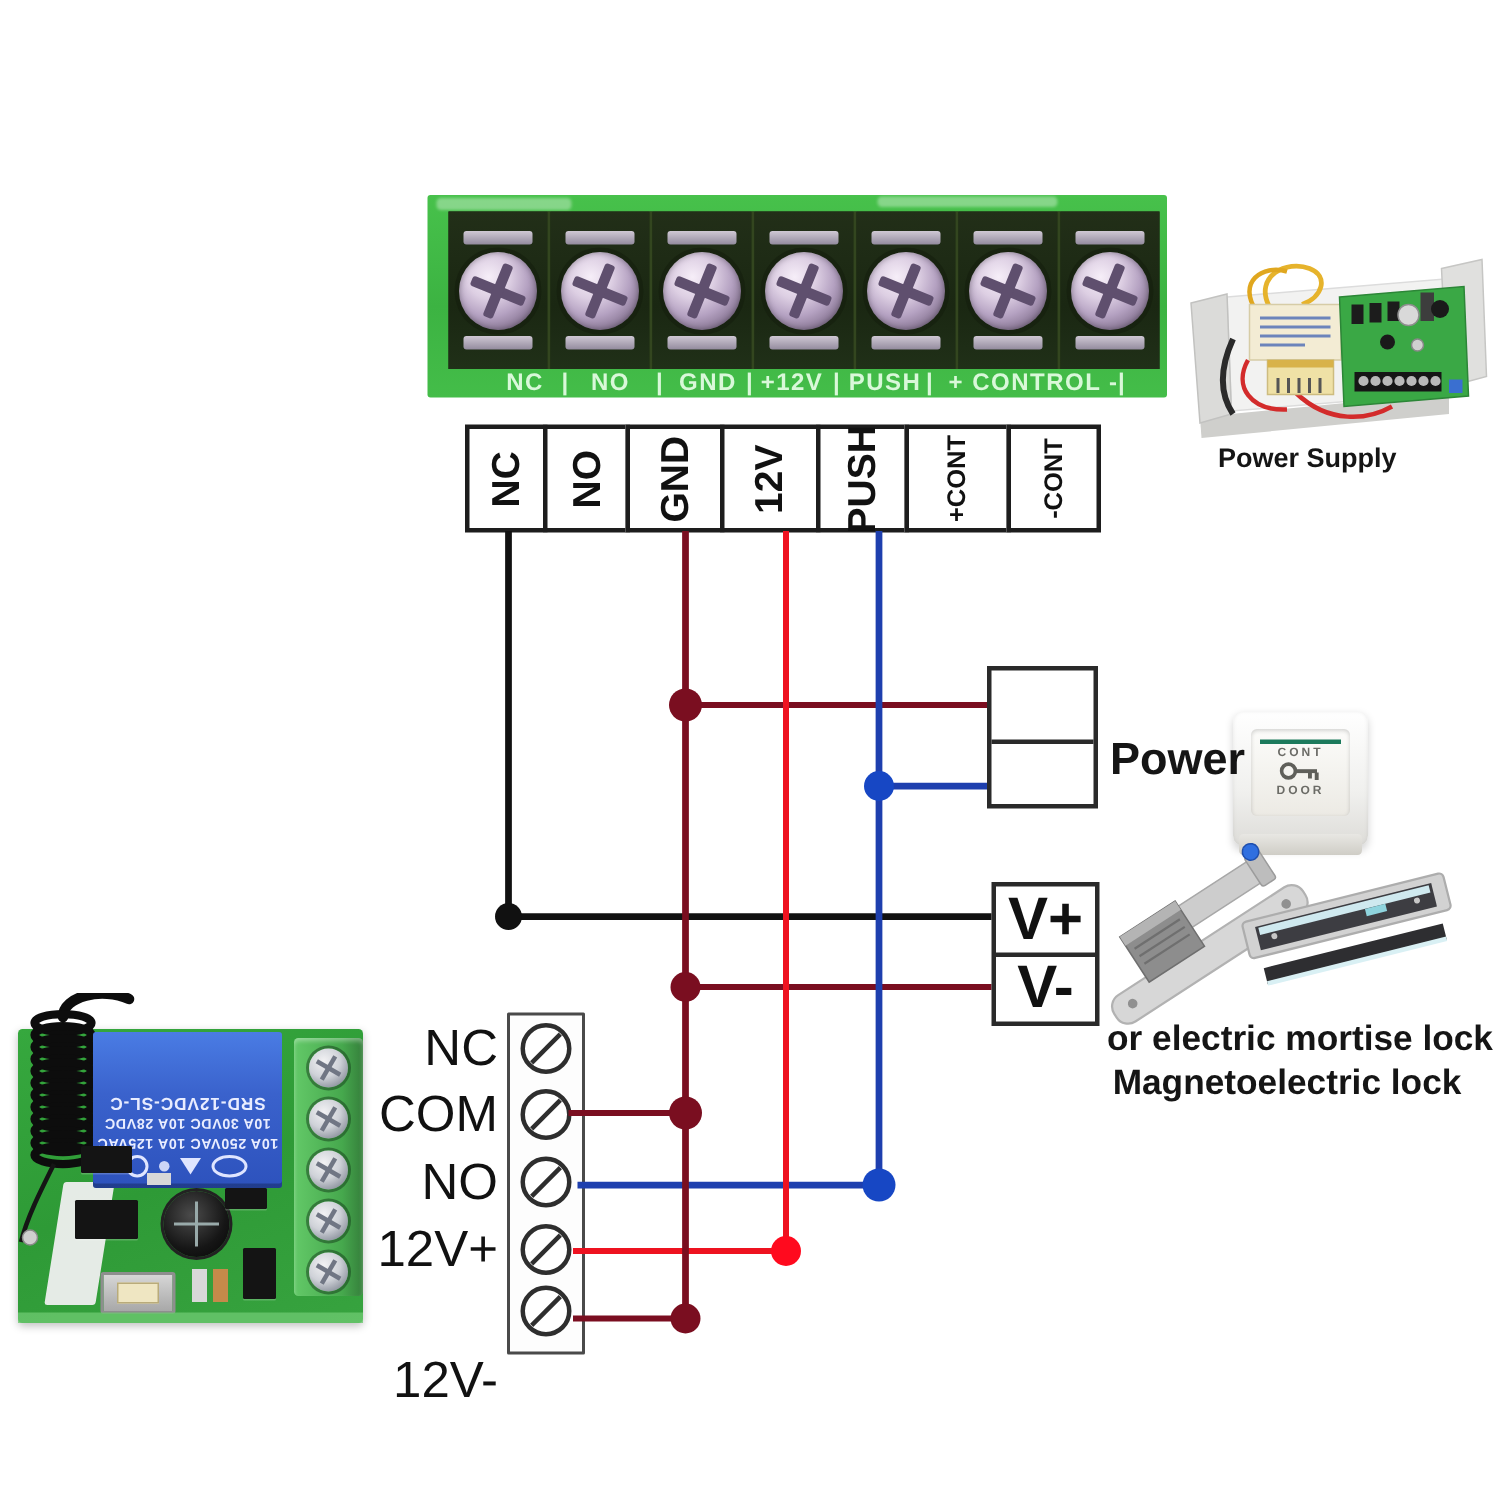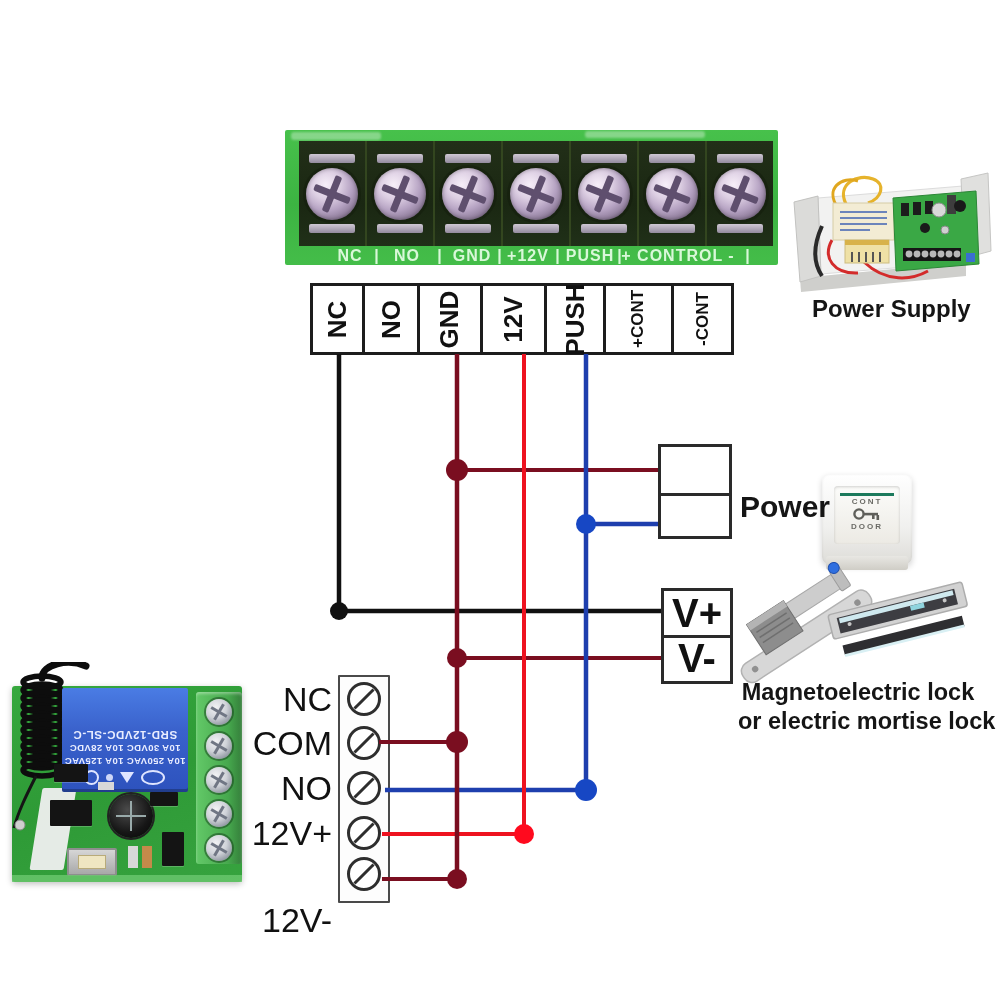--- a/index.html
+++ b/index.html
@@ -115,21 +115,21 @@
   .exit-inner{position:absolute;left:12px;top:12px;width:66px;height:58px;border-radius:4px;
               background:linear-gradient(180deg,#fcfcfa,#eceae4);box-shadow:inset 0 1px 3px rgba(0,0,0,.18);
               display:flex;flex-direction:column;align-items:center;}
   .exit-line{width:54px;height:3px;background:#1c7a5c;margin-top:7px;}
   .exit-word{font-size:8px;font-weight:bold;color:#6b6b66;letter-spacing:2px;line-height:10px;margin-top:1px;}
   .exit-base{position:absolute;left:4px;bottom:-6px;width:82px;height:14px;border-radius:3px;
              background:linear-gradient(180deg,#e8e7e3,#cfcdc6);z-index:-1;}
 
   
   .cap-button{left:740px;top:490px;font-size:30px;}
-  .cap-ps{left:812px;top:295px;font-size:24px;}
+  .cap-ps{left:812px;top:295px;font-size:18px;}
   .cap-lock{left:738px;top:678px;font-size:23.5px;text-align:center;width:240px;line-height:29px;}
 
   svg{display:block;}
 </style>
 </head>
 <body>
 <div id="canvas">
 
   <div class="top-board">
     <div class="tb-glare" style="left:6px;top:2px;width:90px;height:8px;"></div>
@@ -175,21 +175,21 @@
       <span style="left:65px">NC</span>
       <span style="left:92px">|</span>
       <span style="left:122px">NO</span>
       <span style="left:155px">|</span>
       <span style="left:187px">GND</span>
       <span style="left:215px">|</span>
       <span style="left:243px">+12V</span>
       <span style="left:273px">|</span>
       <span style="left:305px">PUSH</span>
       <span style="left:335px">|</span>
-      <span style="left:393px">+ CONTROL -</span>
+      <span style="left:404px">+ CONTROL -</span>
       <span style="left:463px">|</span>
     </div>
   </div>
 
   <div class="term-row">
     <div class="term-box" style="width:55px">
         <span>NC</span>
       </div>
     <div class="term-box" style="width:58px">
         <span>NO</span>
@@ -286,22 +286,22 @@
       <rect x="841" y="603" width="121" height="16" fill="#3d3d42"></rect>
       <rect x="843" y="604" width="117" height="5" fill="#cfe9ef"></rect>
       <circle cx="852" cy="612" r="2" fill="#c7c7c7"></circle>
       <circle cx="950" cy="612" r="2" fill="#c7c7c7"></circle>
       <rect x="915" y="609" width="14" height="5" fill="#8fd4de"></rect>
       <rect x="840" y="631" width="123" height="11" fill="#2e2e31"></rect>
       <rect x="840" y="640" width="123" height="3" fill="#d9f0f4"></rect>
     </g>
   </svg>
   <div class="caption cap-lock">
+    <div>or electric mortise lock</div>
     <div>Magnetoelectric lock</div>
-    <div>or electric mortise lock</div>
   </div>
 
   <svg style="position:absolute;left:0;top:0;z-index:1;" width="1001" height="340" viewBox="0 0 1001 340">
     <polygon points="818,198 963,186 966,262 821,274" fill="#f2f2f1" stroke="#dcdcdc"></polygon>
     <polygon points="800,278 966,262 966,276 801,292" fill="#cfcfcc"></polygon>
     <polygon points="794,202 818,196 821,276 800,282" fill="#dbdbd9" stroke="#c2c2c0"></polygon>
     <polygon points="961,179 988,173 991,251 965,258" fill="#e0e0de" stroke="#c6c6c4"></polygon>
 
     <path d="M846,204 C836,184 858,173 873,179 C886,184 882,198 868,203" fill="none" stroke="#e6b32c" stroke-width="3.2"></path>
     <path d="M838,208 C824,188 842,176 858,181" fill="none" stroke="#e0a71f" stroke-width="3"></path>

